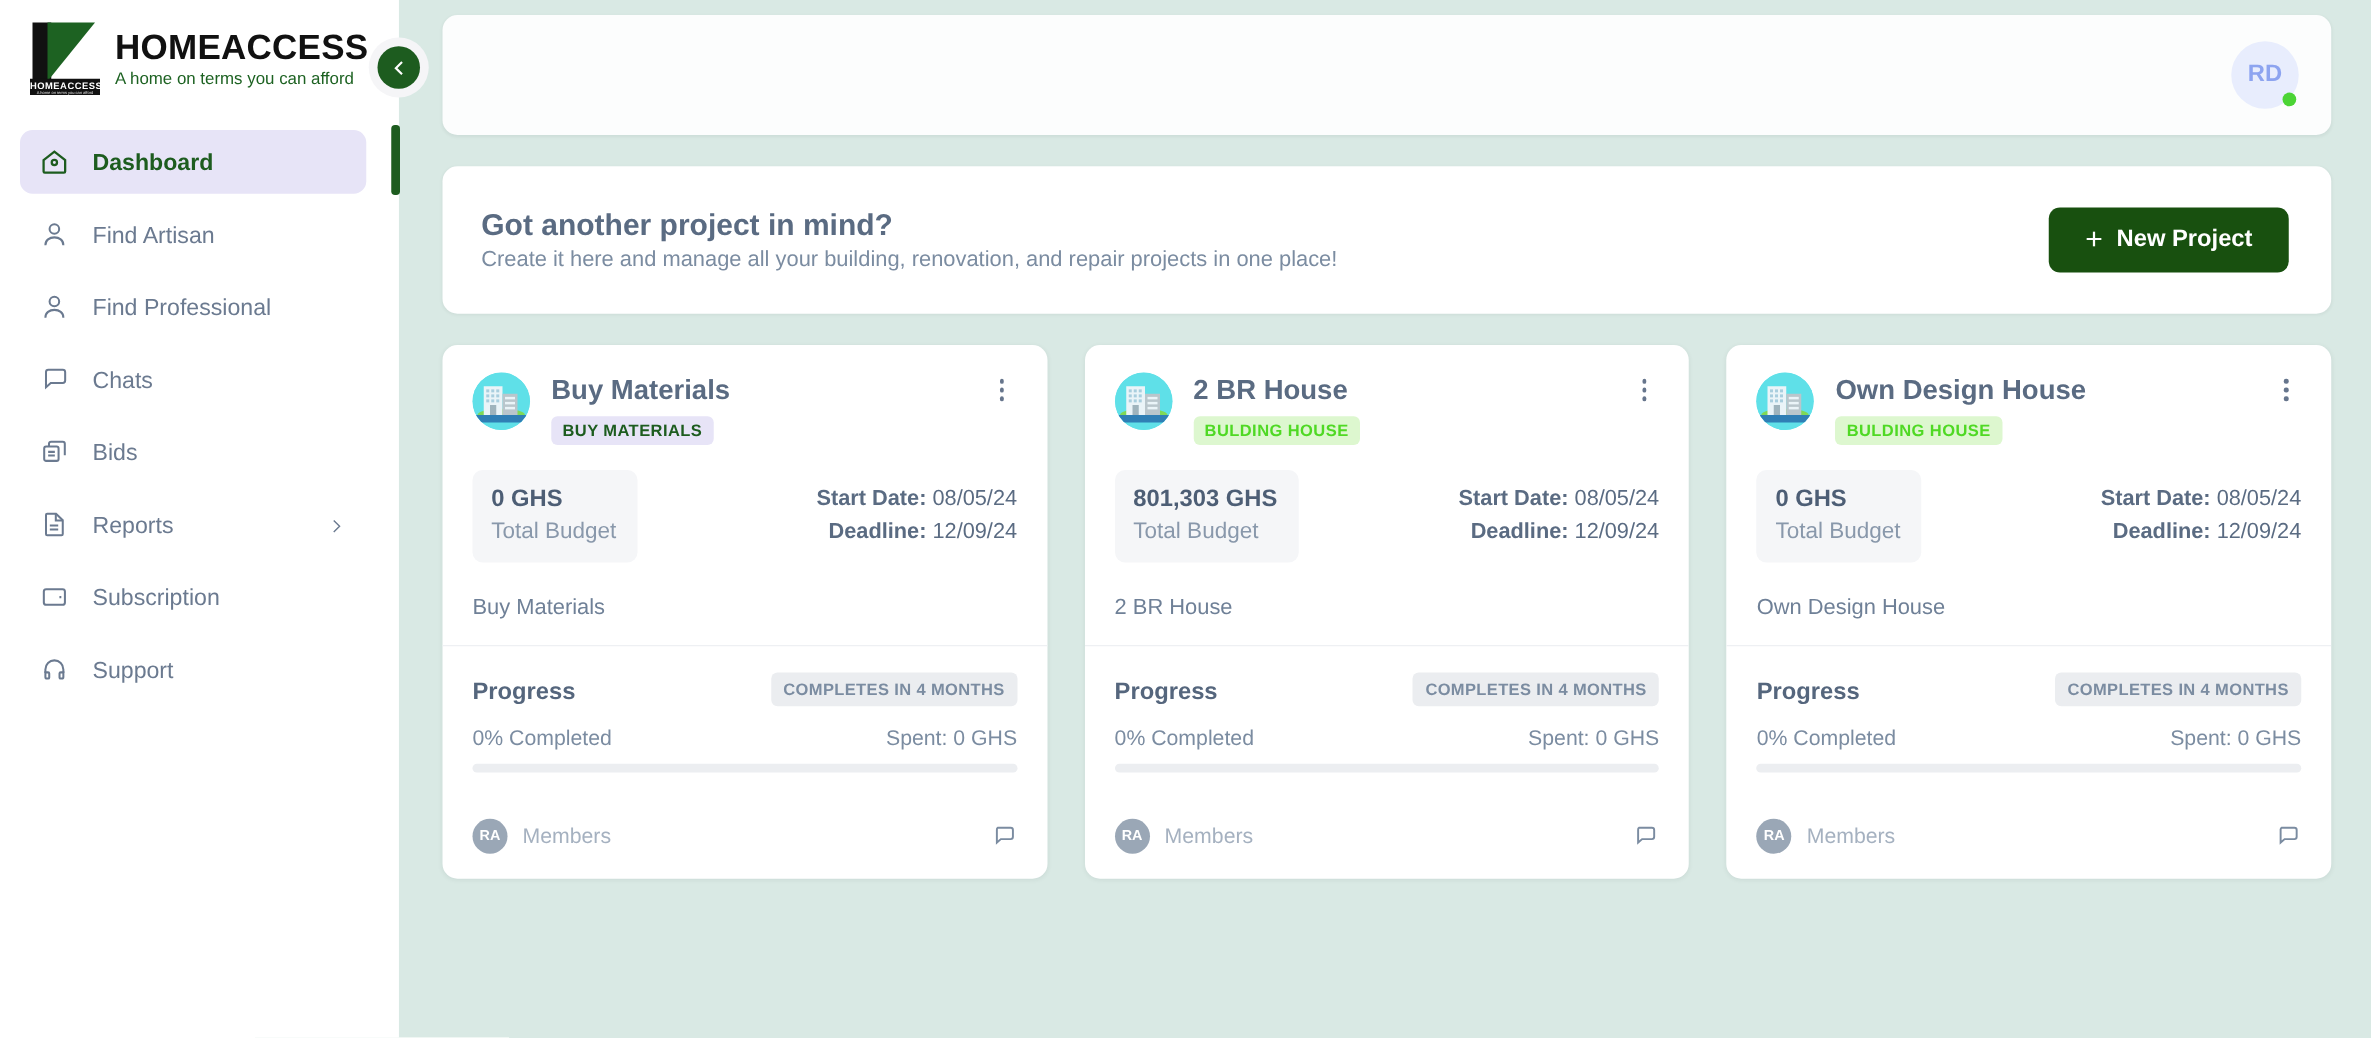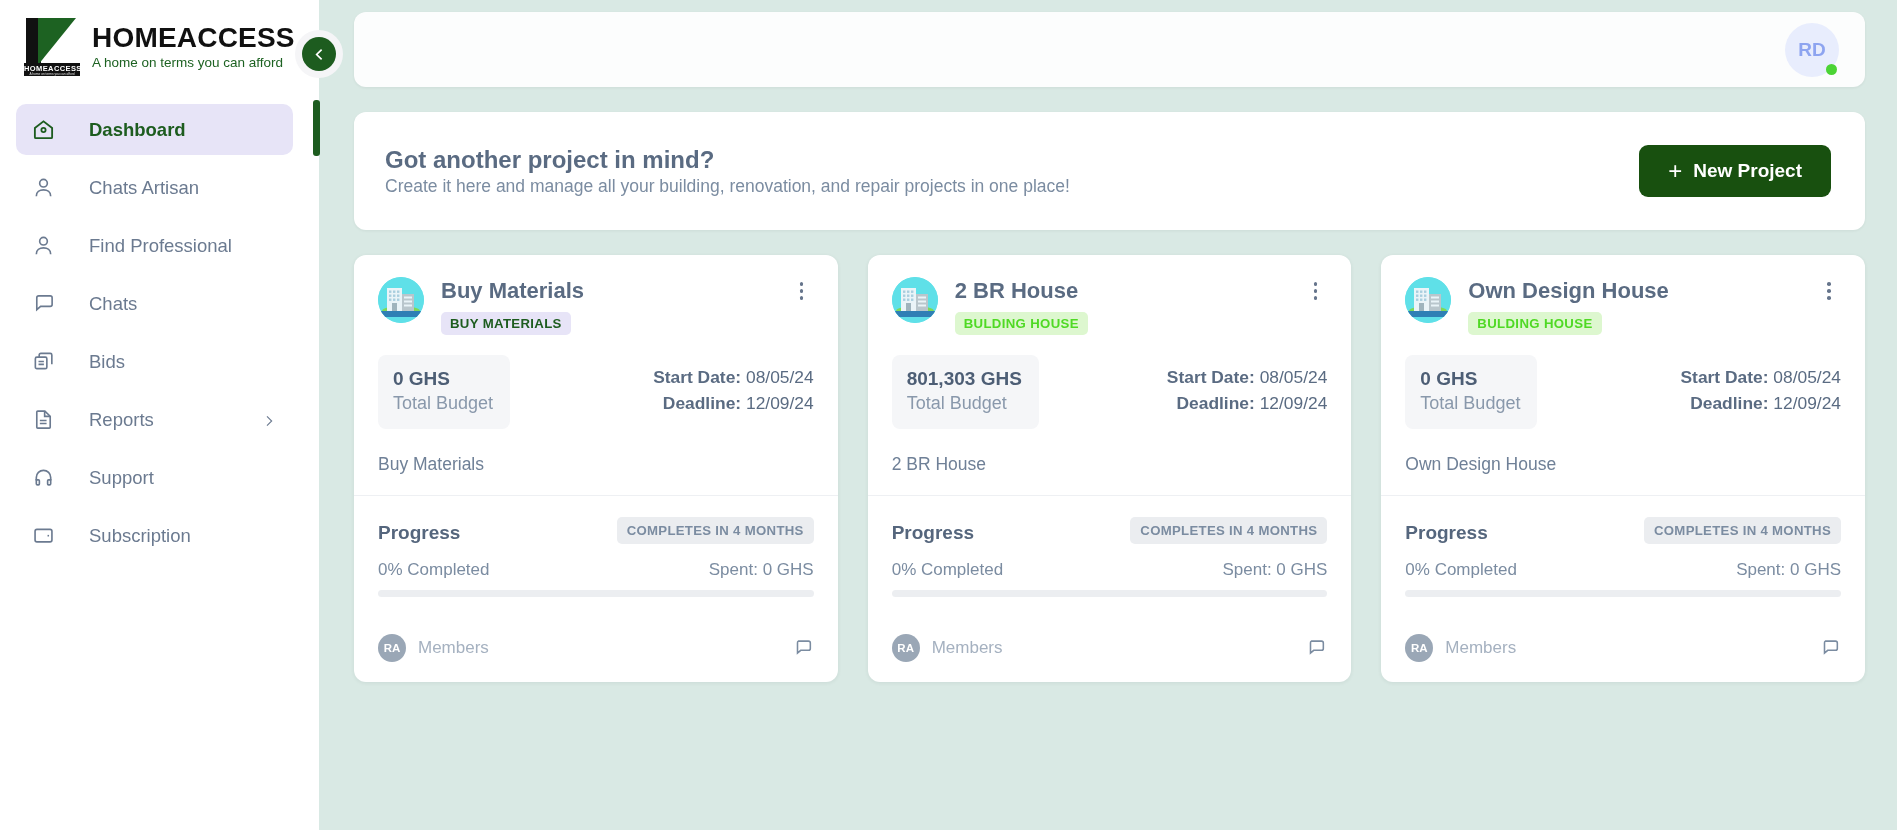--- a/index.html
+++ b/index.html
@@ -22,21 +22,21 @@
   .logo-mark .tri { position: absolute; left: 14px; top: 0; width: 0; height: 0;
       border-left: 38px solid #1d6222; border-bottom: 47px solid transparent; }
   .logo-mark .plate { position: absolute; left: 0; bottom: 0; width: 56px; height: 13px; background:#111; }
   .logo-mark .plate span { display:block; color:#fff; font-size:7.5px; font-weight:700; letter-spacing:.4px; text-align:center; line-height:9px; padding-top:1px;}
   .logo-mark .plate small { display:block; color:#fff; font-size:3.2px; text-align:center; line-height:3.6px; opacity:.85;}
   .logo-text .brand { font-size: 28px; font-weight: 700; color: #111111; letter-spacing: .2px; line-height: 30px; }
   .logo-text .tagline { font-size: 13.5px; color: #1d6222; line-height: 17px; margin-top: 1px; }
 
   .nav { padding: 14px 0 0 0; }
   .nav-item {
-    display: flex; align-items: center; gap: 34px;
+    display: flex; align-items: center; gap: 19px;
     height: 51px; margin: 0 26px 7px 16px; padding: 0 16px;
     border-radius: 10px; color: #6b7a90; font-size: 18.5px; cursor: pointer;
   }
   .nav-item .ico { width: 23px; height: 23px; flex: 0 0 23px; display:flex; align-items:center; justify-content:center; }
   .nav-item svg { width: 23px; height: 23px; stroke: #6b7a90; fill: none; stroke-width: 1.7; }
   .nav-item.active { background: #e7e4f7; color: #1d5c1f; font-weight: 700; }
   .nav-item.active svg { stroke: #1d5c1f; stroke-width: 1.9; }
   .nav-item .label { flex: 1; }
   .nav-item .chev { width: 16px; height: 16px; }
   .nav-item .chev svg { width: 16px; height: 16px; stroke: #6b7a90; }
@@ -50,21 +50,21 @@
   }
   .collapse-btn .inner {
     width: 34px; height: 34px; border-radius: 50%; background: #1d5c1f;
     display:flex; align-items:center; justify-content:center; cursor:pointer;
   }
   .collapse-btn svg { width: 17px; height: 17px; stroke: #ffffff; stroke-width: 2.4; fill:none; }
 
   .green-tab { position:absolute; left:-6px; top:100px; width:7px; height:56px; background:#1d5c1f; border-radius:3px; z-index:20;}
 
   .topbar {
-    margin: 12px 32px 0 35px; height: 75px; background: #fcfdfd;
+    margin: 12px 32px 0 35px; height: 96px; background: #fcfdfd;
     border-radius: 12px; box-shadow: 0 1px 3px rgba(20,40,40,.06);
     display: flex; align-items: center; justify-content: flex-end; padding-right: 26px;
   }
   .avatar-wrap { position: relative; width: 54px; height: 54px; }
   .avatar {
     width: 54px; height: 54px; border-radius: 50%; background: #e8edfd;
     color: #8da4f0; font-size: 19px; font-weight: 600;
     display:flex; align-items:center; justify-content:center; cursor:pointer;
   }
   .dot-online { position:absolute; right:2px; bottom:2px; width:11px; height:11px; border-radius:50%; background:#4bd435; }
@@ -165,21 +165,21 @@
         <span class="label">Dashboard</span>
       </div>
 
       <div class="nav-item">
         <span class="ico">
           <svg viewBox="0 0 24 24">
               <circle cx="12" cy="7.5" r="4"></circle>
               <path d="M4.5 21c0-4.2 3.4-6.5 7.5-6.5s7.5 2.3 7.5 6.5"></path>
             </svg>
         </span>
-        <span class="label">Chats Artisan</span>
+        <span class="label">Find Artisan</span>
       </div>
 
       <div class="nav-item">
         <span class="ico">
           <svg viewBox="0 0 24 24">
               <circle cx="12" cy="7.5" r="4"></circle>
               <path d="M4.5 21c0-4.2 3.4-6.5 7.5-6.5s7.5 2.3 7.5 6.5"></path>
             </svg>
         </span>
         <span class="label">Find Professional</span>
@@ -217,36 +217,36 @@
         <span class="chev">
           <svg viewBox="0 0 24 24" fill="none" stroke-width="2">
               <path d="M9 5l7 7-7 7"></path>
             </svg>
         </span>
       </div>
 
       <div class="nav-item">
         <span class="ico">
           <svg viewBox="0 0 24 24">
+              <rect x="3.2" y="5.6" width="17.6" height="13" rx="2"></rect>
+              <path d="M16.2 12.2h1.6"></path>
+            </svg>
+        </span>
+        <span class="label">Subscription</span>
+      </div>
+
+      <div class="nav-item">
+        <span class="ico">
+          <svg viewBox="0 0 24 24">
               <path d="M4.5 15v-3a7.5 7.5 0 0 1 15 0v3"></path>
               <path d="M4.5 14.5h2.2a1 1 0 0 1 1 1v3.2a1 1 0 0 1-1 1H5.8a1.3 1.3 0 0 1-1.3-1.3z"></path>
               <path d="M19.5 14.5h-2.2a1 1 0 0 0-1 1v3.2a1 1 0 0 0 1 1h.9a1.3 1.3 0 0 0 1.3-1.3z"></path>
             </svg>
         </span>
         <span class="label">Support</span>
-      </div>
-
-      <div class="nav-item">
-        <span class="ico">
-          <svg viewBox="0 0 24 24">
-              <rect x="3.2" y="5.6" width="17.6" height="13" rx="2"></rect>
-              <path d="M16.2 12.2h1.6"></path>
-            </svg>
-        </span>
-        <span class="label">Subscription</span>
       </div>
 
     </nav>
   </aside>
 
   <section class="main">
 
     <div class="green-tab"></div>
 
     <div class="collapse-btn">

